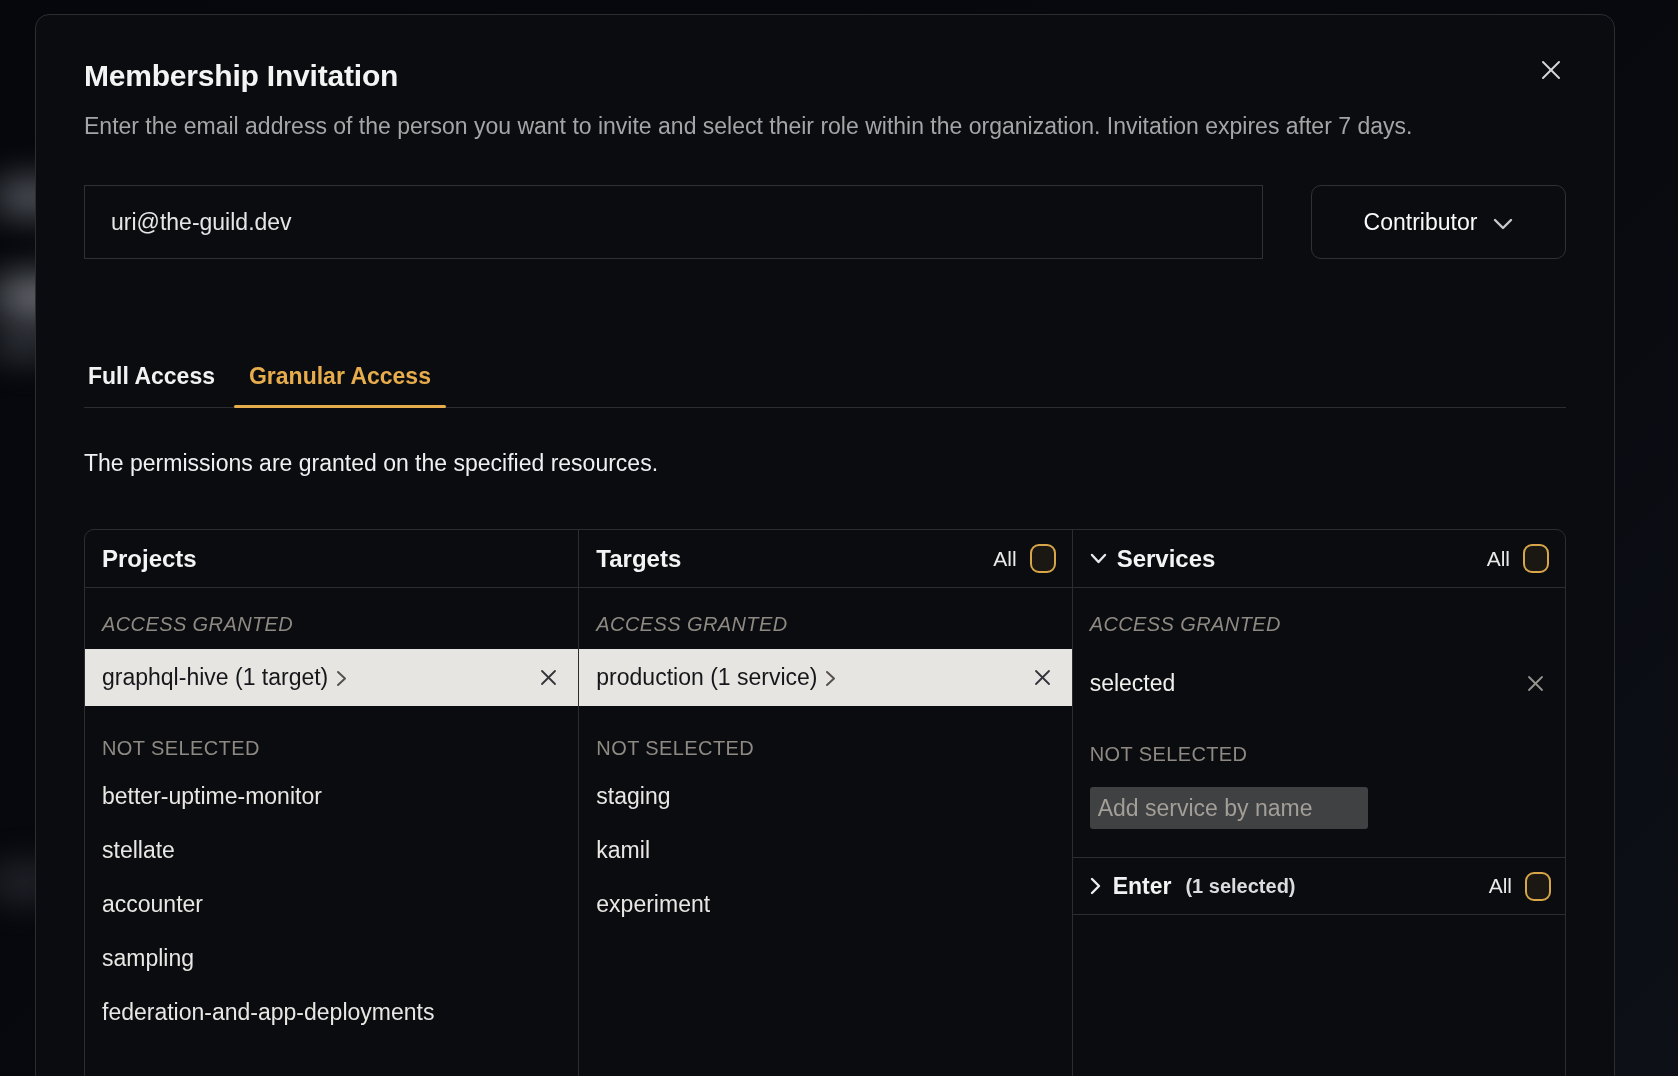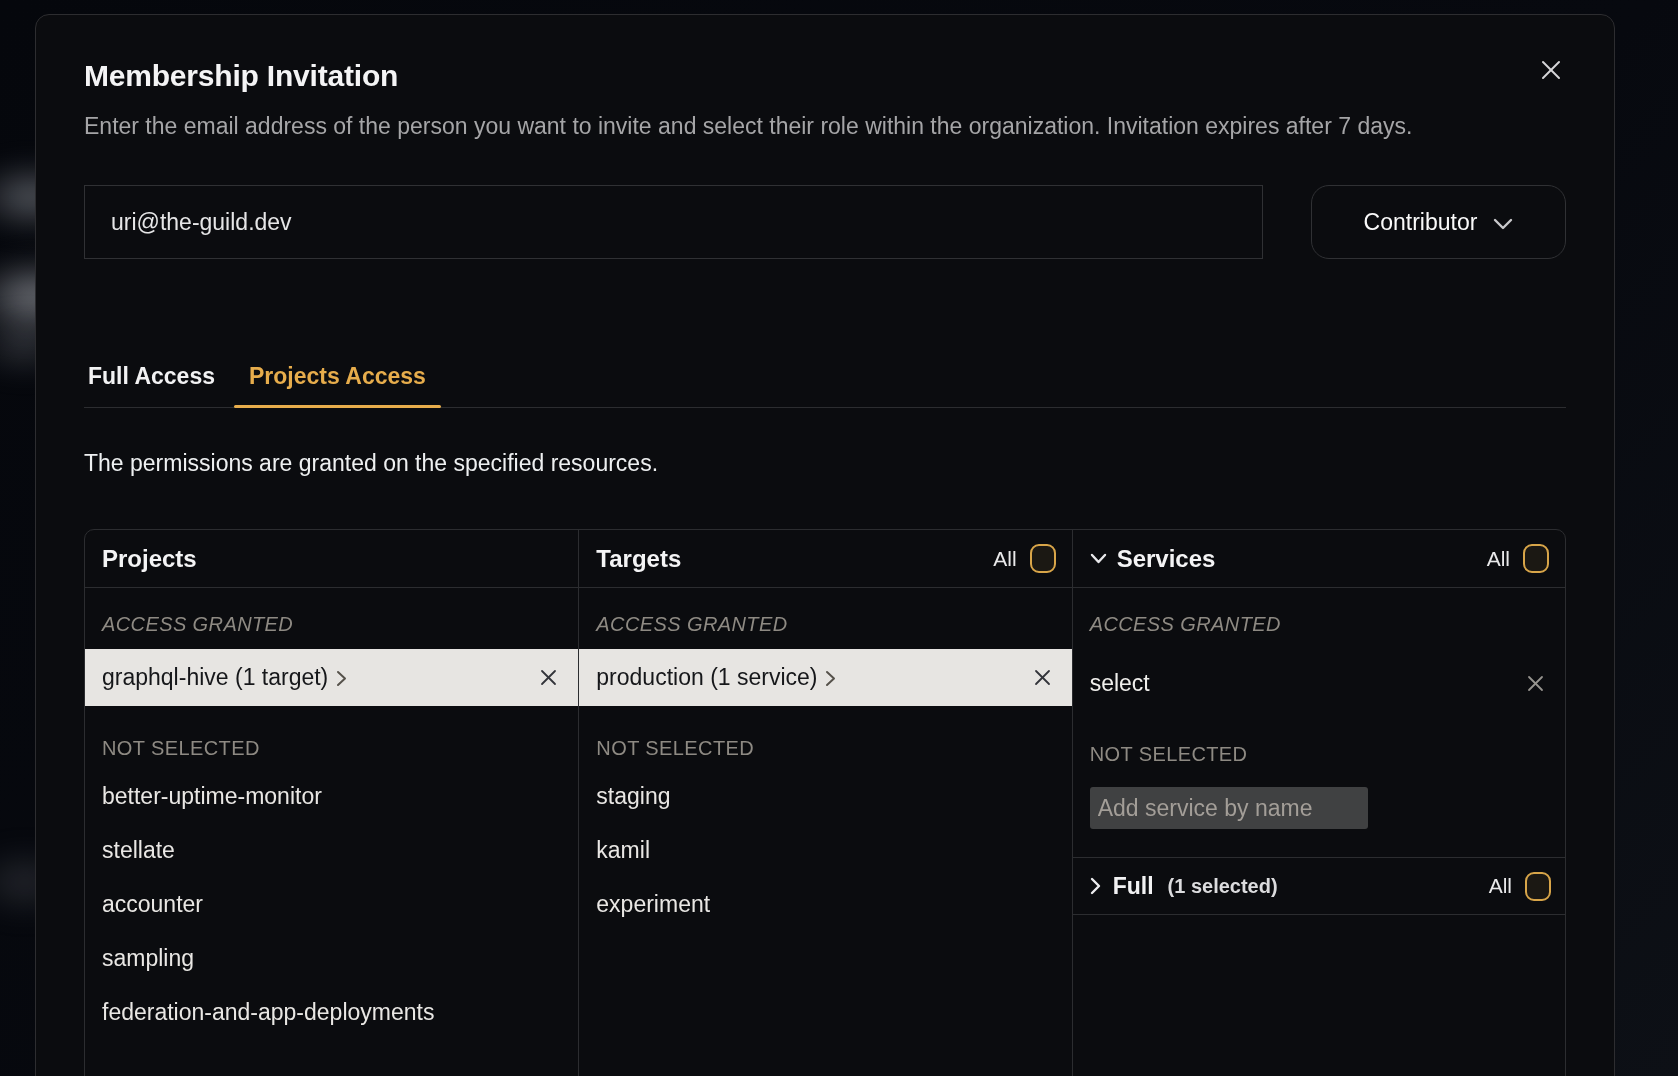--- a/index.html
+++ b/index.html
@@ -41,21 +41,21 @@
   .email-input {
     flex: 1; height: 74px;
     background: transparent;
     border: 1px solid #303134; border-radius: 0;
     color: #e6e6e7; font-size: 23px; font-family: inherit;
     padding: 0 26px; outline: none;
   }
   .role-select {
     width: 255px; height: 74px;
     background: transparent;
-    border: 1px solid #303134; border-radius: 18px;
+    border: 1px solid #303134; border-radius: 10px;
     color: #fafafa; font-size: 23px; font-family: inherit; font-weight: 400;
     display: flex; align-items: center; justify-content: center; gap: 16px;
     cursor: pointer;
   }
   .role-select .chev { color: #c9c9cb; margin-top: 3px; }
 
   .tabs-row {
     display: flex; gap: 4px;
     margin-top: 104px;
     border-bottom: 1px solid #2c2d30;
@@ -192,21 +192,21 @@
       <span class="chev">
         <svg width="20" height="12" viewBox="0 0 20 12" fill="none" stroke="currentColor" stroke-width="2.4" stroke-linecap="round" stroke-linejoin="round">
           <polyline points="2,2 10,10 18,2"></polyline>
         </svg>
       </span>
     </div>
   </div>
 
   <div class="tabs-row">
     <button class="tab inactive">Full Access</button>
-    <button class="tab active">Projects Access</button>
+    <button class="tab active">Granular Access</button>
   </div>
 
   <p class="permissions-note">The permissions are granted on the specified resources.</p>
 
   <div class="res-table">
 
     <div class="res-head">
       <div class="res-head-cell">
         <span>Projects</span>
       </div>
@@ -279,39 +279,39 @@
         </div>
         <div class="section-label lbl-notsel">NOT SELECTED</div>
         <div class="list-item">staging</div>
         <div class="list-item">kamil</div>
         <div class="list-item">experiment</div>
       </div>
 
       <div class="res-col">
         <div class="section-label lbl-granted">ACCESS GRANTED</div>
         <div class="row-granted-plain">
-          <span>select</span>
+          <span>selected</span>
           <button class="remove-btn">
             <span>
               <svg width="19" height="19" viewBox="0 0 19 19" fill="none" stroke="currentColor" stroke-width="1.8" stroke-linecap="round">
                 <line x1="3" y1="3" x2="16" y2="16"></line>
                 <line x1="16" y1="3" x2="3" y2="16"></line>
               </svg>
             </span>
           </button>
         </div>
         <div class="section-label lbl-notsel">NOT SELECTED</div>
         <input class="add-service-input" type="text" placeholder="Add service by name" style="">
         <div class="apps-row">
           <span class="chev-r">
             <svg width="11" height="18" viewBox="0 0 11 18" fill="none" stroke="currentColor" stroke-width="2.4" stroke-linecap="round" stroke-linejoin="round">
               <polyline points="2,2 9,9 2,16"></polyline>
             </svg>
           </span>
-          <span class="apps-title">Full</span>
+          <span class="apps-title">Enter</span>
           <span class="apps-count">(1 selected)</span>
           <span class="all-group">
             <span class="all-label">All</span>
             <span class="checkbox"></span>
           </span>
         </div>
       </div>
 
     </div>
   </div>

